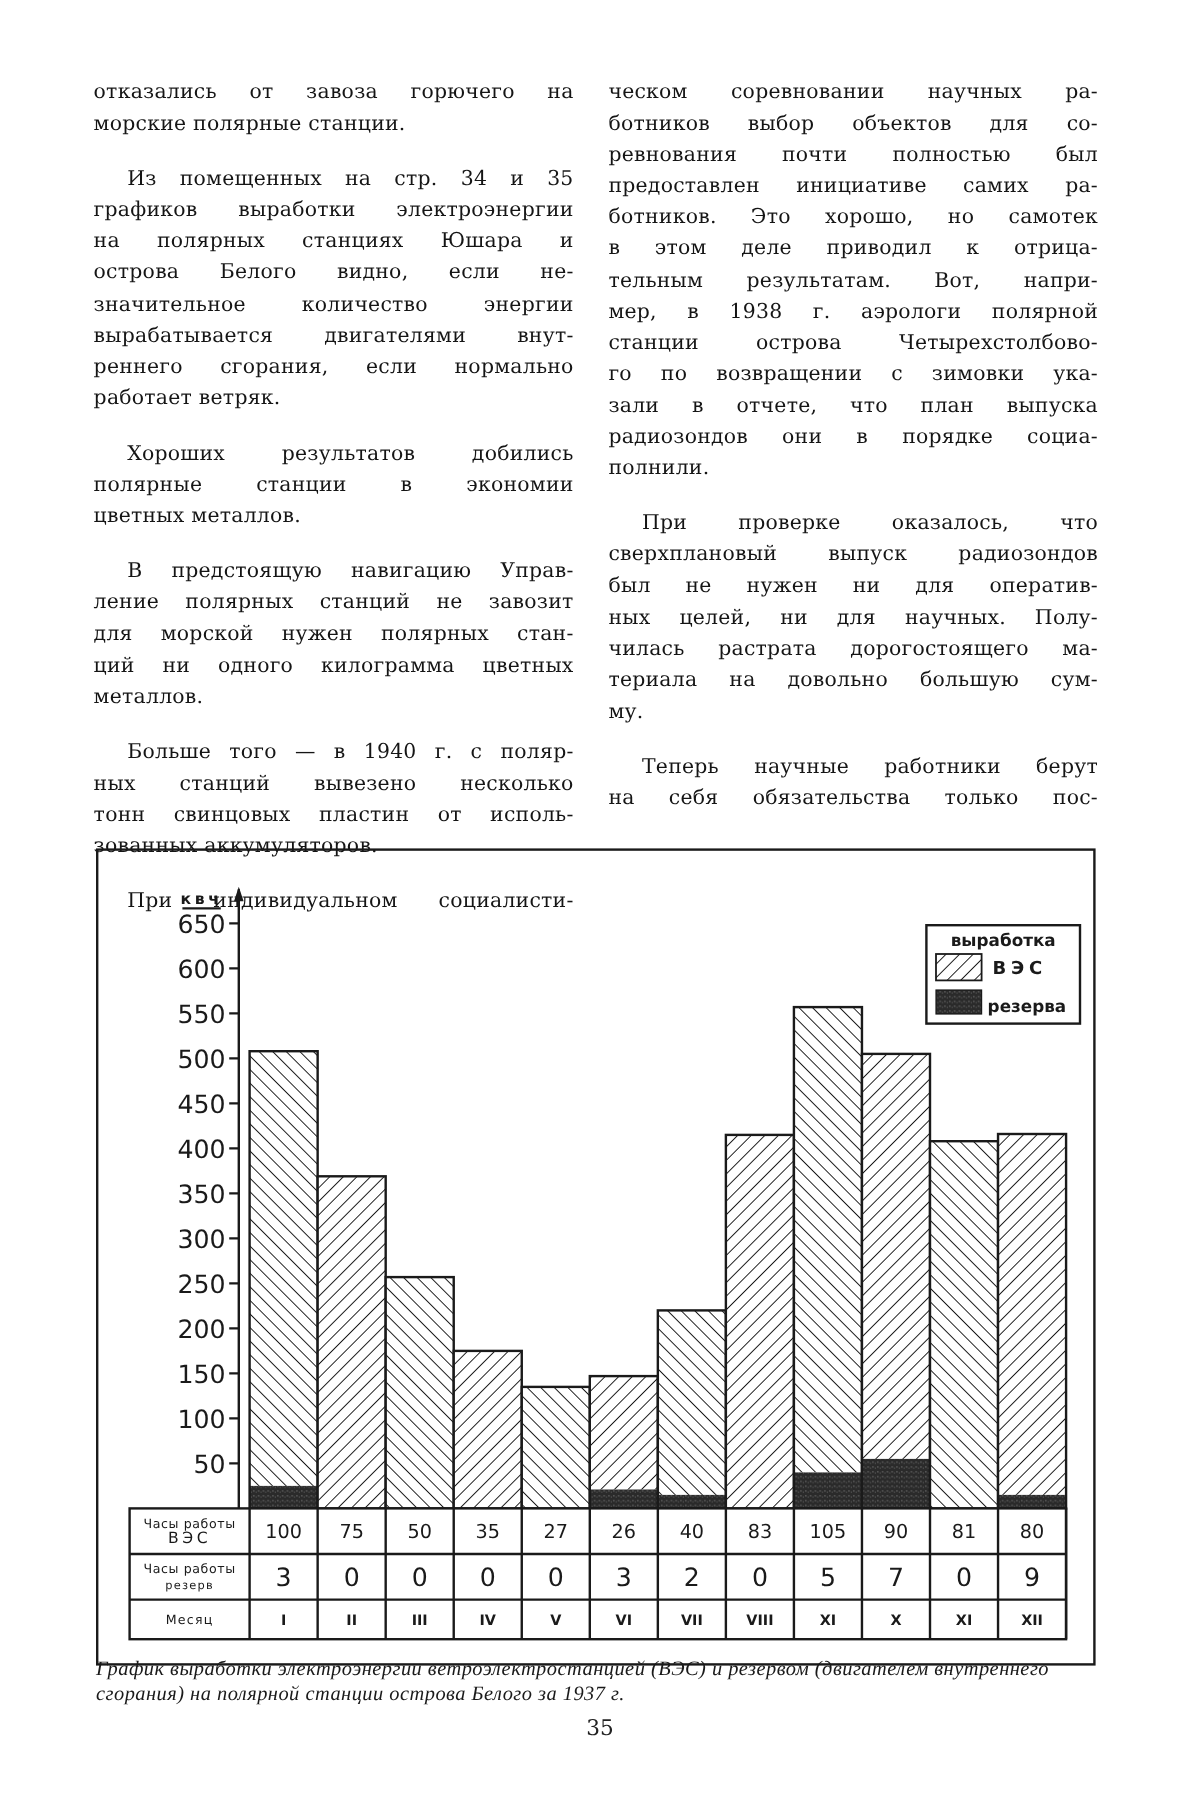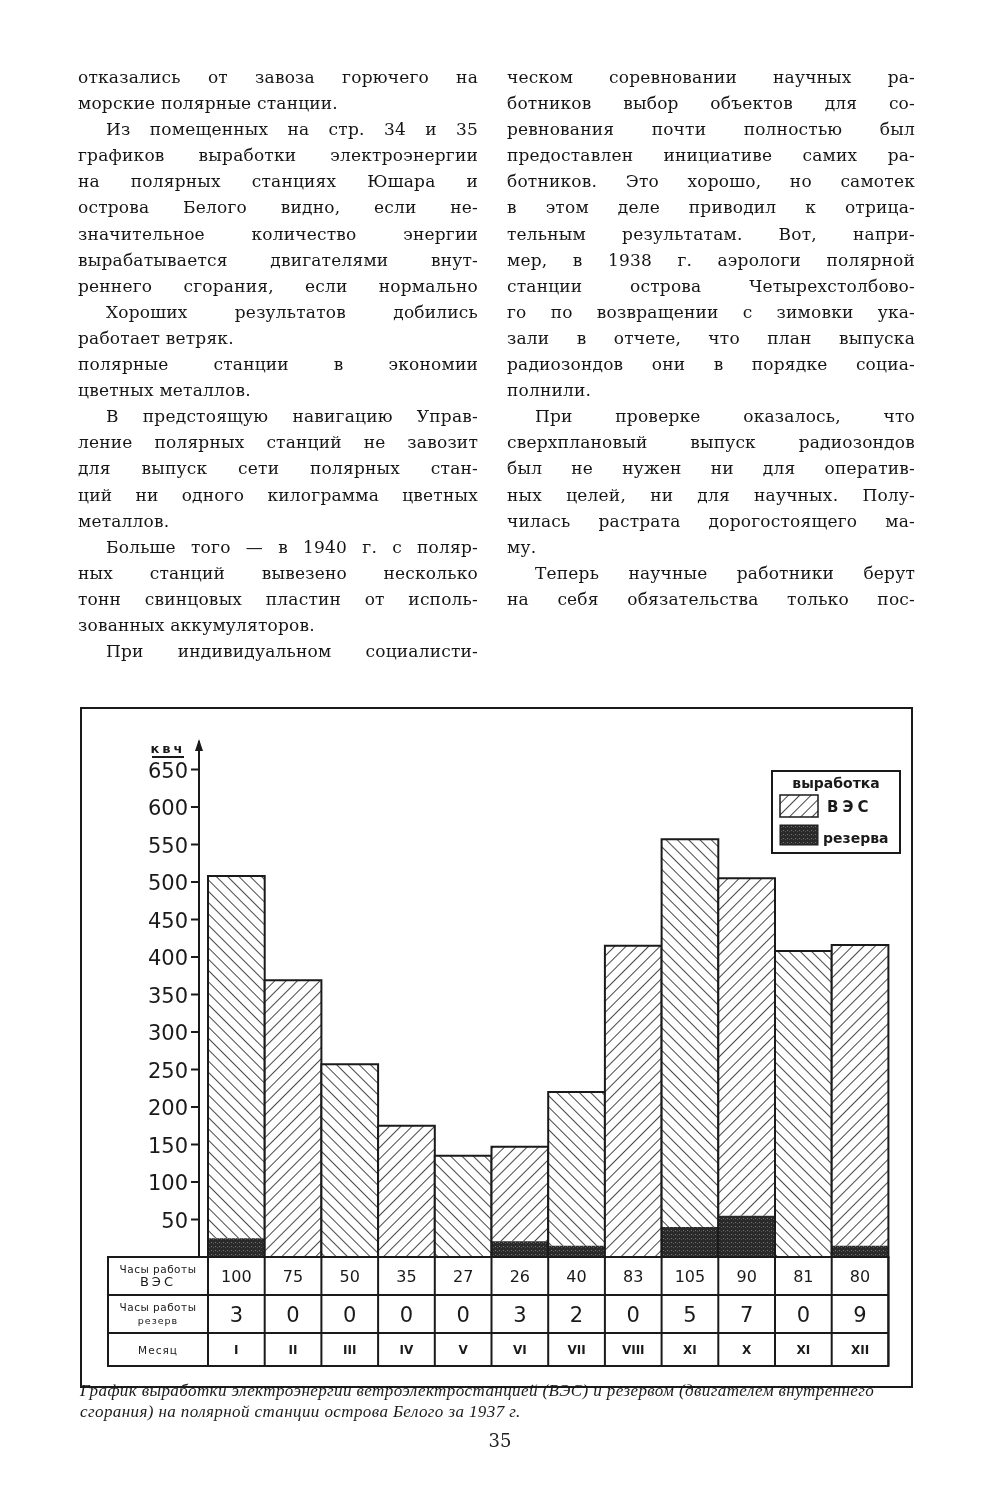--- a/index.html
+++ b/index.html
@@ -4,21 +4,21 @@
 <style>
   html, body { margin: 0; padding: 0; background: #ffffff; }
   body { width: 1000px; height: 1500px; position: relative; overflow: hidden; color: #151515; }
   .col {
     position: absolute; top: 64px;
     font-family: "DejaVu Serif", "Liberation Serif", serif;
     font-size: 17px; line-height: 26.1px; letter-spacing: 0.2px;
   }
   .col .line { display: block; white-space: pre; text-align: justify; text-align-last: justify; height: 26.1px; }
   .col .line.last { text-align-last: left; }
-  .col .line.indent { padding-left: 28px; }
+  .col .line.indent { padding-left: 28px; margin-top: 20px; }
   #col-left { left: 78px; width: 400px; }
   #col-right { left: 507px; width: 408px; }
   #chart-frame { position: absolute; left: 80px; top: 671px; width: 833px; height: 681px;
     border: 2.5px solid #1a1a1a; box-sizing: border-box; margin-top: 36px; }
   #chart-svg { position: absolute; left: 0; top: 0; }
   .sans { font-family: "DejaVu Sans", "Liberation Sans", sans-serif; }
   #caption { position: absolute; left: 80px; top: 1380px; width: 850px;
     font-family: "Liberation Serif", "DejaVu Serif", serif; font-style: italic;
     font-size: 17px; line-height: 21px; text-align: left; color: #1a1a1a; letter-spacing: 0.4px; }
   #page-number { position: absolute; left: 0; width: 1000px; top: 1430px; text-align: center;
@@ -30,27 +30,27 @@
 <div id="col-left" class="col">
     <span class="line">отказались от завоза горючего на</span>
     <span class="line last">морские полярные станции.</span>
     <span class="line indent">Из помещенных на стр. 34 и 35</span>
     <span class="line">графиков выработки электроэнергии</span>
     <span class="line">на полярных станциях Юшара и</span>
     <span class="line">острова Белого видно, если не-</span>
     <span class="line">значительное количество энергии</span>
     <span class="line">вырабатывается двигателями внут-</span>
     <span class="line">реннего сгорания, если нормально</span>
+    <span class="line last">работает ветряк.</span>
     <span class="line indent">Хороших результатов добились</span>
-    <span class="line last">работает ветряк.</span>
     <span class="line">полярные станции в экономии</span>
     <span class="line last">цветных металлов.</span>
     <span class="line indent">В предстоящую навигацию Управ-</span>
     <span class="line">ление полярных станций не завозит</span>
-    <span class="line">для выпуск сети полярных стан-</span>
+    <span class="line">для морской нужен полярных стан-</span>
     <span class="line">ций ни одного килограмма цветных</span>
     <span class="line last">металлов.</span>
     <span class="line indent">Больше того — в 1940 г. с поляр-</span>
     <span class="line">ных станций вывезено несколько</span>
     <span class="line">тонн свинцовых пластин от исполь-</span>
     <span class="line last">зованных аккумуляторов.</span>
     <span class="line indent">При индивидуальном социалисти-</span>
   </div>
 <div id="col-right" class="col">
     <span class="line">ческом соревновании научных ра-</span>
@@ -64,20 +64,21 @@
     <span class="line">станции острова Четырехстолбово-</span>
     <span class="line">го по возвращении с зимовки ука-</span>
     <span class="line">зали в отчете, что план выпуска</span>
     <span class="line">радиозондов они в порядке социа-</span>
     <span class="line last">полнили.</span>
     <span class="line indent">При проверке оказалось, что</span>
     <span class="line">сверхплановый выпуск радиозондов</span>
     <span class="line">был не нужен ни для оператив-</span>
     <span class="line">ных целей, ни для научных. Полу-</span>
     <span class="line">чилась растрата дорогостоящего ма-</span>
+    <span class="line">териала на довольно большую сум-</span>
     <span class="line last">му.</span>
     <span class="line indent">Теперь научные работники берут</span>
     <span class="line">на себя обязательства только пос-</span>
   </div>
 
 <div id="chart-frame">
   <svg id="chart-svg" width="828" height="676" xmlns="http://www.w3.org/2000/svg">
     <defs>
       <pattern id="hatch-fwd" patternUnits="userSpaceOnUse" width="8" height="8" patternTransform="rotate(-45)">
         <rect width="8" height="8" fill="#fff"></rect>

